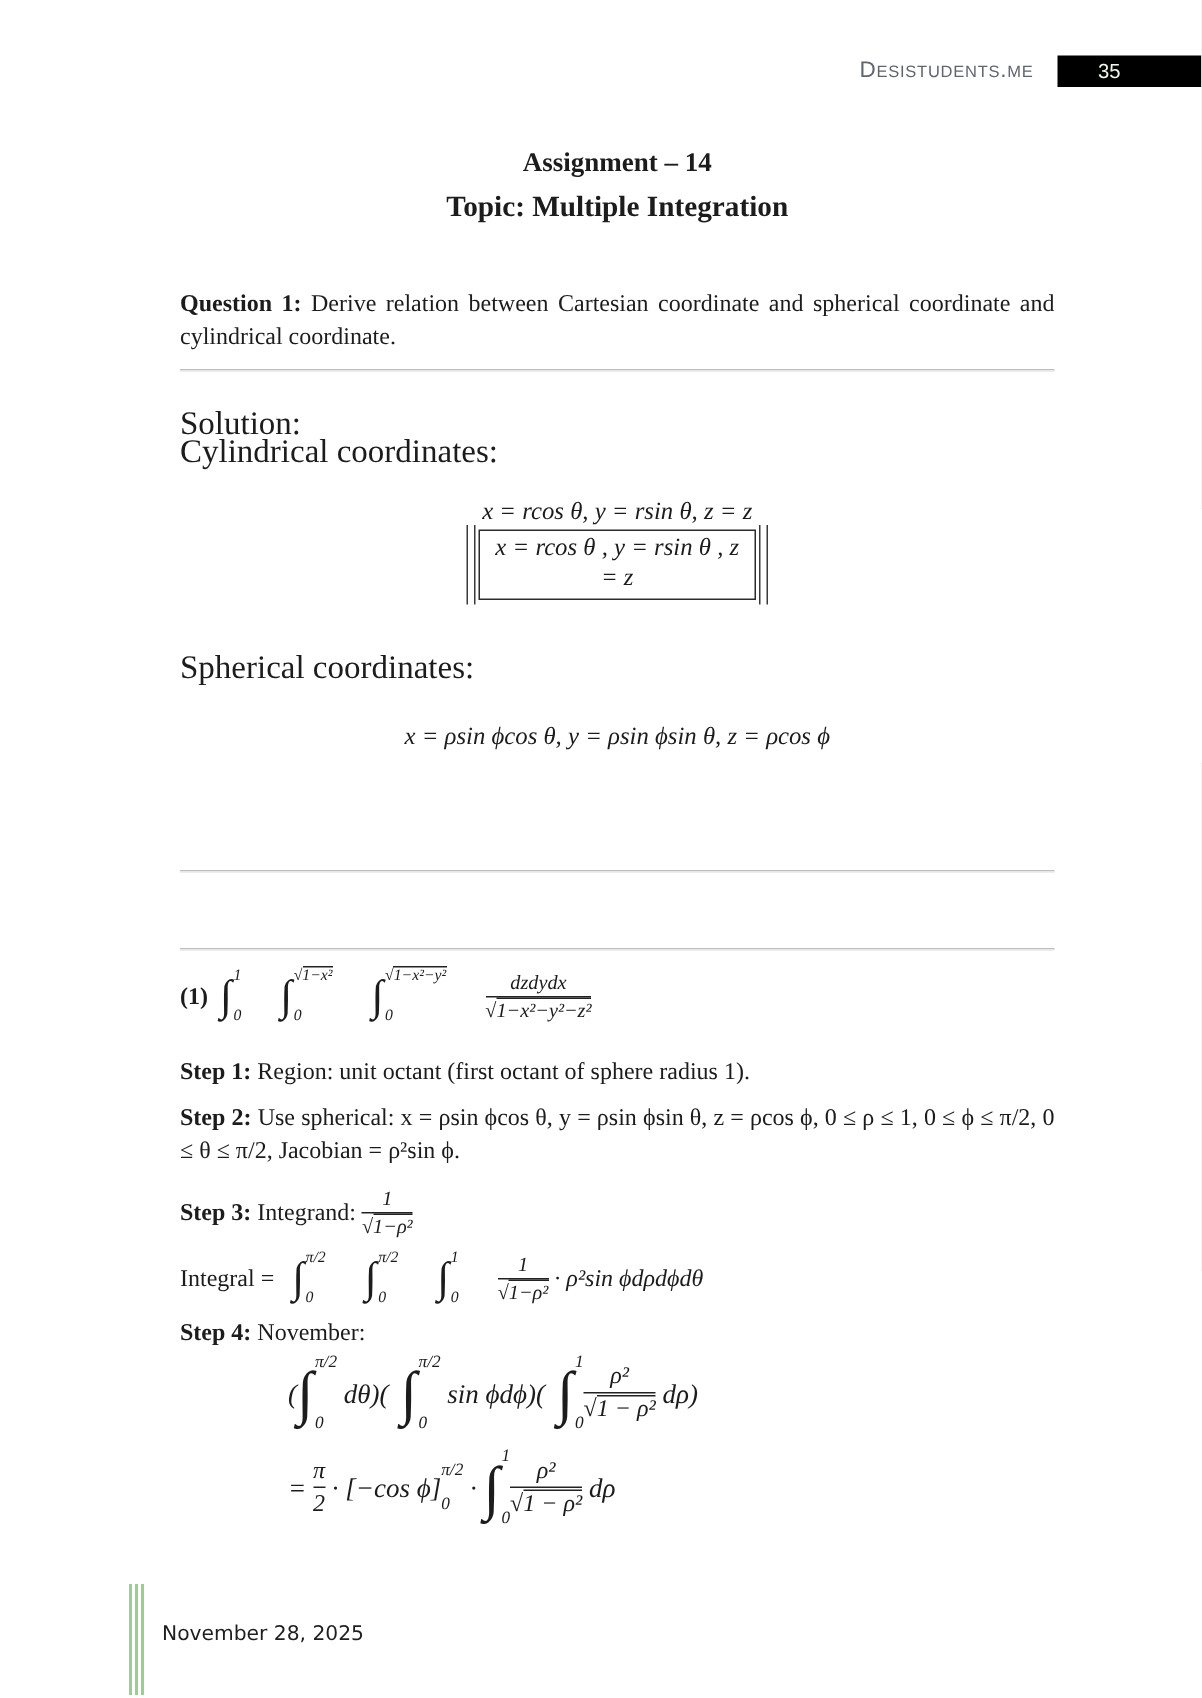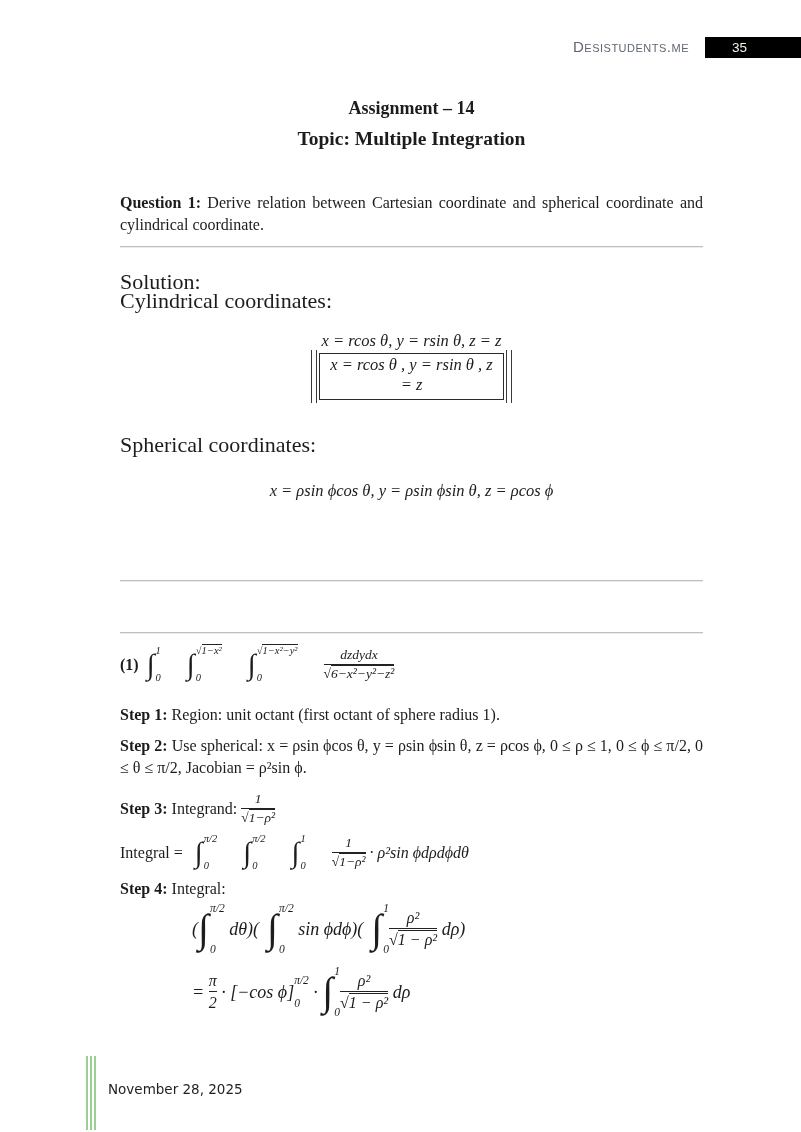--- a/index.html
+++ b/index.html
@@ -121,21 +121,21 @@
       </span>
       <span class="ig gap26">
         <span class="int">∫</span>
         <span class="lims">
           <span class="sup"><span class="rad">√</span><span class="radarg">1−x²−y²</span></span>
           <span class="sub">0</span>
         </span>
       </span>
       <span class="frac">
         <span class="num">dzdydx</span>
-        <span class="den"><span class="rad">√</span><span class="radarg">6−x²−y²−z²</span></span>
+        <span class="den"><span class="rad">√</span><span class="radarg">1−x²−y²−z²</span></span>
       </span>
     </div>
 
     <div class="block para" style="top:704px"><span class="blabel">Step 1:</span><span> Region: unit octant (first octant of sphere radius 1).</span></div>
 
     <div class="block para" style="top:735px"><span class="blabel">Step 2:</span><span> Use spherical: x = ρsin ϕcos θ, y = ρsin ϕsin θ, z = ρcos ϕ, 0 ≤ ρ ≤ 1, 0 ≤ ϕ ≤ π/2, 0 ≤ θ ≤ π/2, Jacobian = ρ²sin ϕ.</span></div>
 
     <div class="block mrow" style="top:791px">
       <span class="blabel">Step 3:</span>
       <span class="mt"> Integrand: </span>
@@ -168,21 +168,21 @@
           <span class="sub">0</span>
         </span>
       </span>
       <span class="frac">
         <span class="num">1</span>
         <span class="den"><span class="rad">√</span><span class="radarg">1−ρ²</span></span>
       </span>
       <span class="mt mi"> · ρ²sin ϕdρdϕdθ</span>
     </div>
 
-    <div class="block para" style="top:878px"><span class="blabel">Step 4:</span><span> Integral:</span></div>
+    <div class="block para" style="top:878px"><span class="blabel">Step 4:</span><span> November:</span></div>
 
     <div class="block disp" style="top:903px;left:72px;right:auto">
       <span class="mt">(</span>
       <span class="ig">
         <span class="int">∫</span>
         <span class="lims">
           <span class="sup">π/2</span>
           <span class="sub">0</span>
         </span>
       </span>

